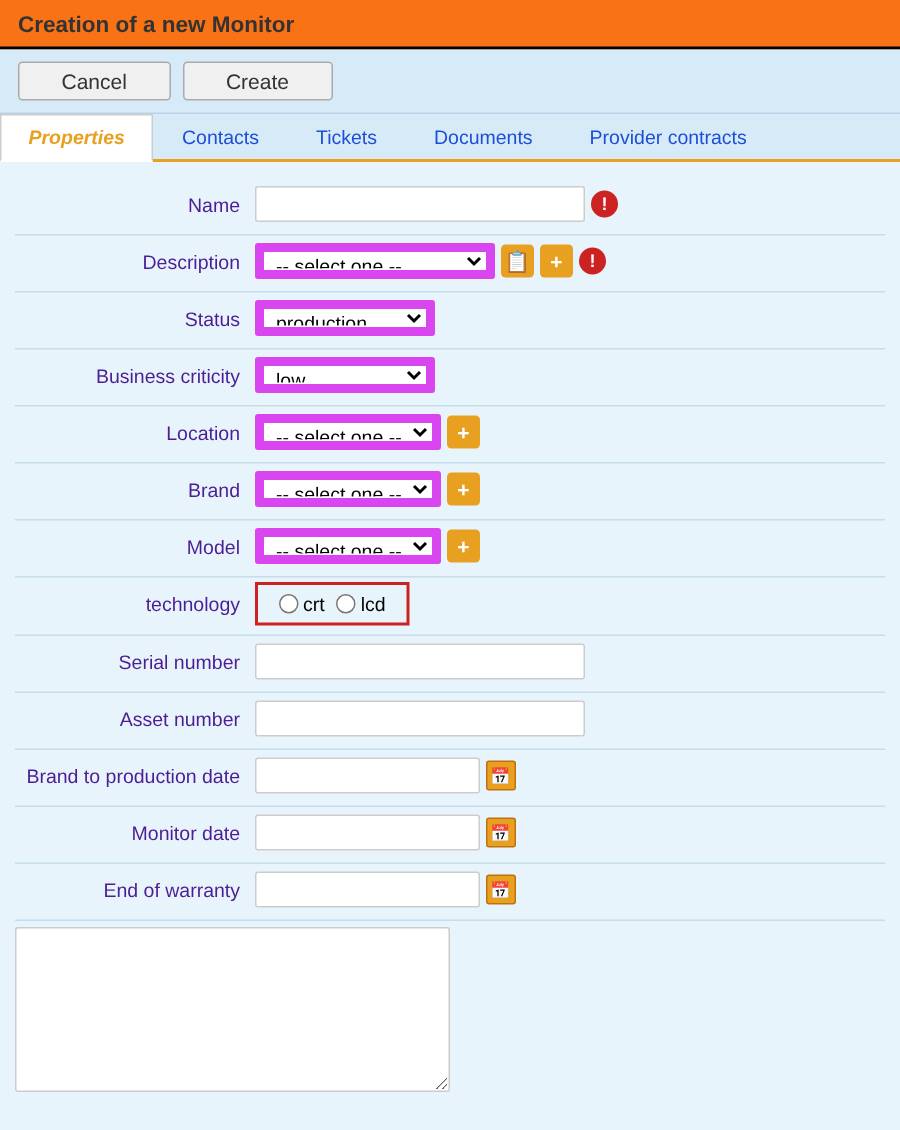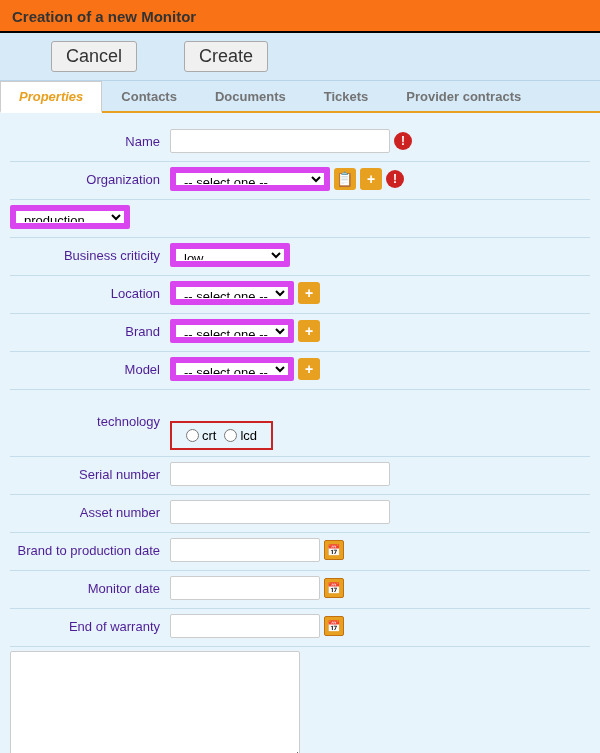--- a/index.html
+++ b/index.html
@@ -21,43 +21,41 @@
       color: #333;
     }
     .toolbar {
       background: #d6eaf8;
       padding: 8px 12px;
       display: flex;
       gap: 8px;
       border-bottom: 1px solid #b8d4e8;
     }
     .btn {
-      padding: 4px 14px;
+      padding: 4px 28px;
       border: 1px solid #aaa;
       border-radius: 3px;
       background: #f0f0f0;
       cursor: pointer;
-      font-size: 18px;
+      font-size: 14px;
       color: #333;
-      margin-left: 39px;
     }
     .tabs {
       display: flex;
       background: #d6eaf8;
       border-bottom: 2px solid #e8a020;
     }
     .tab {
       padding: 7px 18px;
       cursor: pointer;
       font-size: 13px;
-      color: #737373;
+      color: #1d4ed8;
       border: 1px solid transparent;
       border-bottom: none;
       background: #d6eaf8;
-      font-weight: bold;
     }
     .tab.active {
       background: #fff;
       color: #e8a020;
       font-weight: bold;
       border: 1px solid #ccc;
       border-bottom: 2px solid #fff;
       margin-bottom: -2px;
       font-style: italic;
     }
@@ -130,21 +128,20 @@
       font-weight: bold;
     }
     .technology-box {
       border: 2px solid #cc2222;
       border-radius: 0;
       padding: 5px 14px;
       display: flex;
       align-items: center;
       gap: 10px;
       background: #e8f4fb;
-      margin-top: 28px;
     }
     .radio-group {
       display: flex;
       align-items: center;
       gap: 8px;
     }
     .radio-group label {
       display: flex;
       align-items: center;
       gap: 3px;
@@ -187,52 +184,53 @@
 </div>
 
 <div class="toolbar">
   <button class="btn">Cancel</button>
   <button class="btn">Create</button>
 </div>
 
 <div class="tabs">
   <div class="tab active">Properties</div>
   <div class="tab">Contacts</div>
+  <div class="tab">Tickets</div>
   <div class="tab">Documents</div>
-  <div class="tab">Tickets</div>
   <div class="tab">Provider contracts</div>
 </div>
 
 <div class="form-area">
 
   <div class="form-row">
     <div class="form-label">Name</div>
     <div class="form-control">
       <input type="text" class="wide" value="" style="">
       <span class="error-icon">!</span>
     </div>
   </div>
 
   <hr class="divider">
 
   <div class="form-row">
-    <div class="form-label">Organization</div>
+    <div class="form-label">Description</div>
     <div class="form-control">
       <select class="wide">
         <option>-- select one --</option>
       </select>
       <button class="icon-btn orange" title="View">📋</button>
       <button class="icon-btn orange">+</button>
       <span class="error-icon">!</span>
     </div>
   </div>
 
   <hr class="divider">
 
   <div class="form-row">
+    <div class="form-label">Status</div>
     <div class="form-control">
       <select>
         <option value="production" selected="">production</option>
         <option value="test">test</option>
         <option value="maintenance">maintenance</option>
         <option value="retired">retired</option>
       </select>
     </div>
   </div>
 

